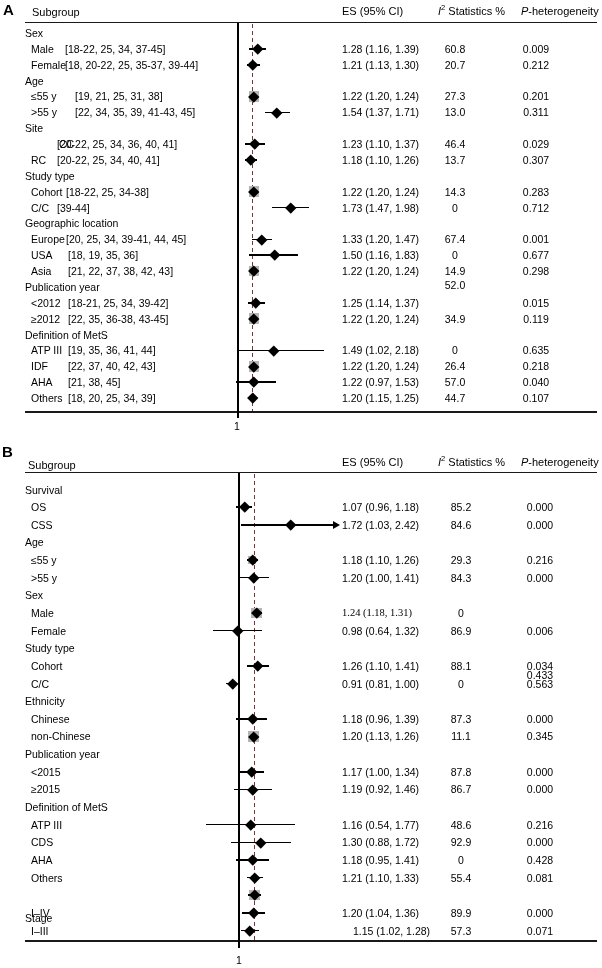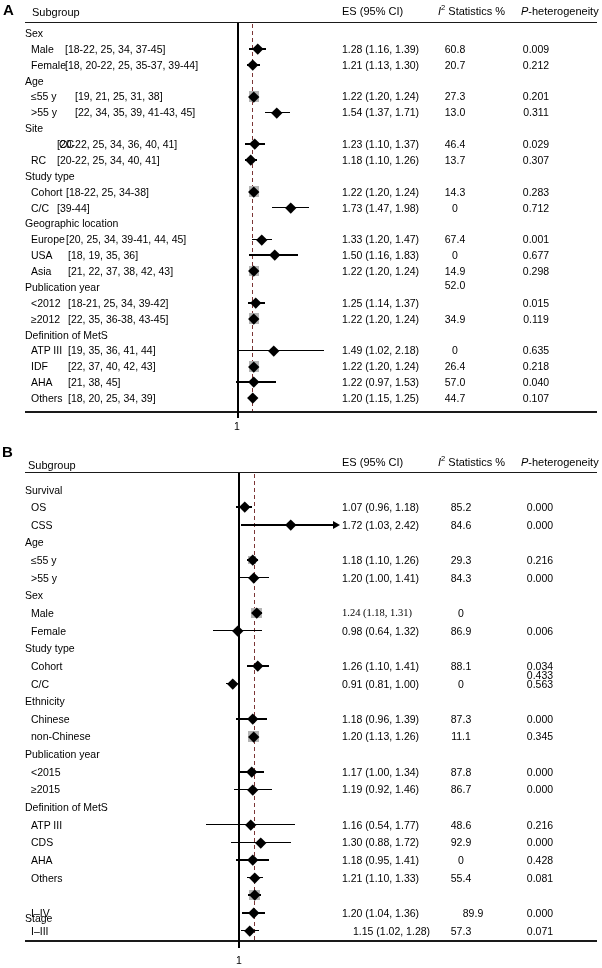--- a/index.html
+++ b/index.html
@@ -290,21 +290,21 @@
       <div class="txt ctr" style="left: 431px; top: 870.58px; width: 60px;">55.4</div>
       <div class="txt ctr" style="left: 505px; top: 870.58px; width: 70px;">0.081</div>
       <div class="txt" style="left: 25px; top: 888.22px; margin-top: 23px;">Stage</div>
       <div class="wbox" style="left: 249.17px; top: 889.97px; width: 10.5px; height: 10.5px;"></div>
       <div class="ci-line" style="left: 247.94px; top: 894.42px; width: 12.96px;"></div>
       <div class="diamond" style="left: 250.67px; top: 891.47px;"></div>
       <div class="txt" style="left: 31px; top: 905.86px;">I–IV</div>
       <div class="ci-line" style="left: 242.18px; top: 912.06px; width: 23.04px;"></div>
       <div class="diamond" style="left: 249.95px; top: 909.11px;"></div>
       <div class="txt" style="left: 342px; top: 905.86px;">1.20 (1.04, 1.36)</div>
-      <div class="txt ctr" style="left: 443px; top: 905.86px; width: 60px;">89.9</div>
+      <div class="txt ctr" style="left: 431px; top: 905.86px; width: 60px;">89.9</div>
       <div class="txt ctr" style="left: 505px; top: 905.86px; width: 70px;">0.000</div>
       <div class="txt" style="left: 31px; top: 923.5px;">I–III</div>
       <div class="ci-line" style="left: 240.74px; top: 929.7px; width: 18.72px;"></div>
       <div class="diamond" style="left: 246.35px; top: 926.75px;"></div>
       <div class="txt" style="left: 353px; top: 923.5px; text-align: right;">1.15 (1.02, 1.28)</div>
       <div class="txt ctr" style="left: 431px; top: 923.5px; width: 60px;">57.3</div>
       <div class="txt ctr" style="left: 505px; top: 923.5px; width: 70px;">0.071</div>
     </div>
 
 </div>

